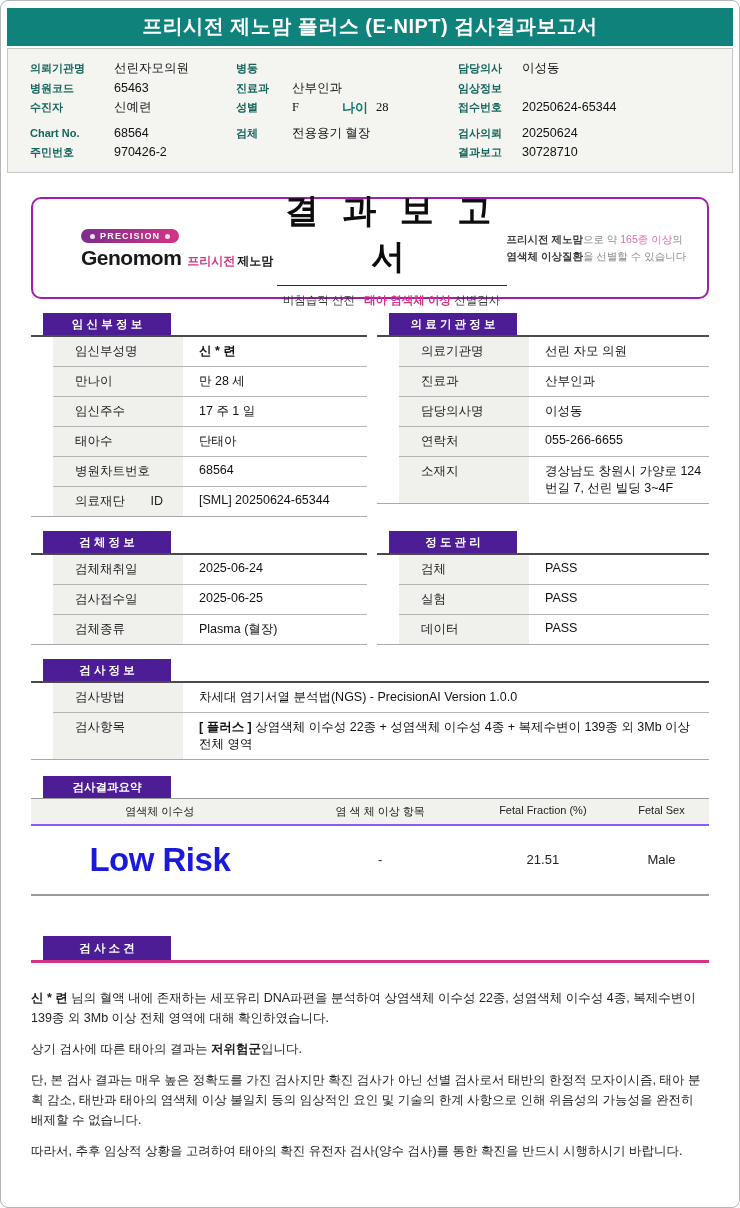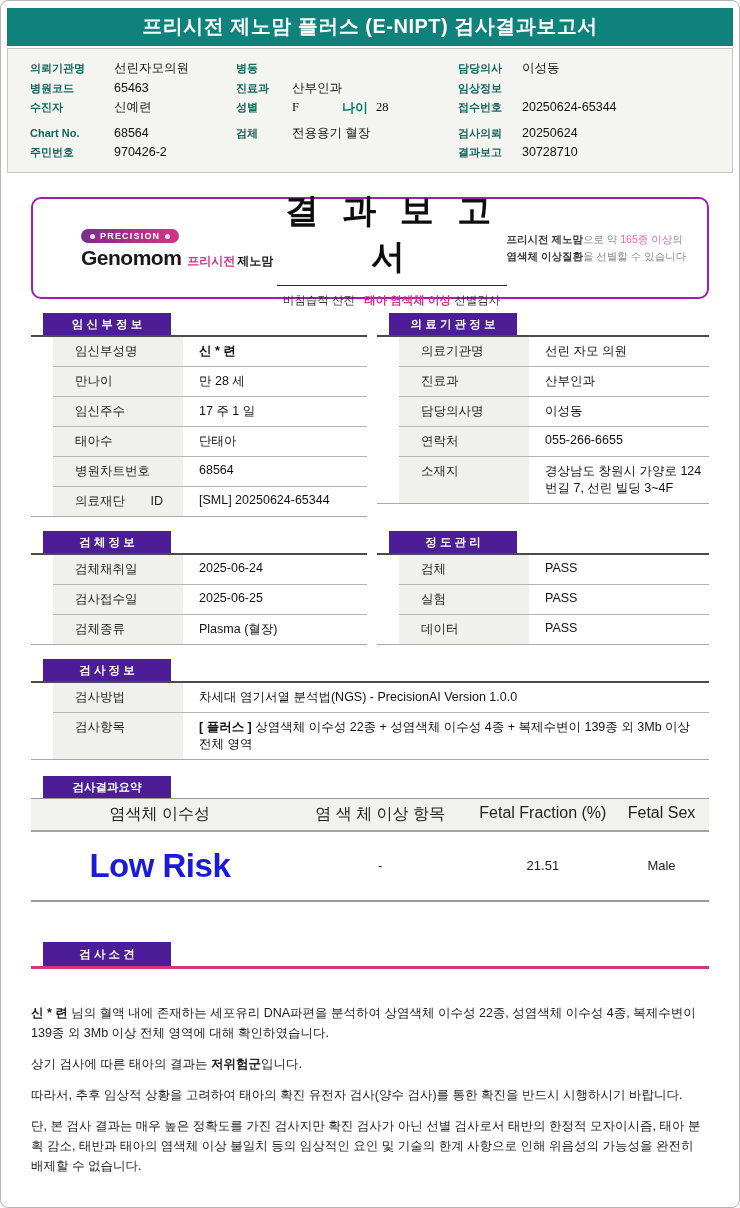--- a/index.html
+++ b/index.html
@@ -58,32 +58,32 @@
   .ilabel { width:130px; background:#f0f0ed; font-size:12.5px; color:#222; padding:6px 20px 6px 22px; text-align:justify; text-align-last:justify; flex-shrink:0; }
   .ival { flex:1; font-size:12.5px; color:#111; padding:6px 4px 6px 16px; }
   .ival.b { font-weight:bold; }
   .cols { display:flex; gap:10px; margin-top:14px; }
   .col-l { width:336px; }
   .col-r { flex:1; }
   .full { margin-top:14px; }
 
   
   .sum { margin-top:16px; }
-  .sum-head { display:flex; background:#f1f1ee; border-top:1px solid #999; border-bottom:2px solid #a3a3a3; font-size:16px; color:#222; padding:5px 0; margin-top:0; }
+  .sum-head { display:flex; background:#f1f1ee; border-top:1px solid #999; border-bottom:2px solid #8b5cf6; font-size:11px; color:#222; padding:5px 0; margin-top:0; }
   .sc1 { width:38%; text-align:center; }
   .sc2 { width:27%; text-align:center; }
   .sc3 { width:21%; text-align:center; }
   .sc4 { width:14%; text-align:center; }
   .sum-row { display:flex; align-items:center; min-height:70px; border-bottom:2px solid #9a9a9a; font-size:13px; color:#222; }
   .lowrisk { font-size:33px; font-weight:800; color:#1a1ad8; letter-spacing:-.5px; }
 
   
   .op-head { margin-top:40px; border-bottom:3px solid #d33484; }
   .op-head .itab { margin-bottom:0; padding:5px 10px 4px; }
-  .op-body { margin-top:34px; }
+  .op-body { margin-top:25px; }
   .op-body p { font-size:12.5px; line-height:1.6; color:#222; margin-bottom:11px; }
 </style>
 </head>
 <body>
 
 <div class="page">
 
   <div class="banner">
     <span>프리시전 제노맘 플러스 (E-NIPT) 검사결과보고서</span>
   </div>
@@ -303,19 +303,19 @@
         <div class="sc4">Male</div>
       </div>
     </div>
 
     <div class="op-head">
       <div class="itab">검 사 소 견</div>
     </div>
     <div class="op-body">
       <p><b>신 * 련</b><span> 님의 혈액 내에 존재하는 세포유리 DNA파편을 분석하여 상염색체 이수성 22종, 성염색체 이수성 4종, 복제수변이 139종 외 3Mb 이상 전체 영역에 대해 확인하였습니다.</span></p>
       <p><span>상기 검사에 따른 태아의 결과는 </span><b>저위험군</b><span>입니다.</span></p>
+      <p>단, 본 검사 결과는 매우 높은 정확도를 가진 검사지만 확진 검사가 아닌 선별 검사로서 태반의 한정적 모자이시즘, 태아 분획 감소, 태반과 태아의 염색체 이상 불일치 등의 임상적인 요인 및 기술의 한계 사항으로 인해 위음성의 가능성을 완전히 배제할 수 없습니다.</p>
       <p>따라서, 추후 임상적 상황을 고려하여 태아의 확진 유전자 검사(양수 검사)를 통한 확진을 반드시 시행하시기 바랍니다.</p>
-      <p>단, 본 검사 결과는 매우 높은 정확도를 가진 검사지만 확진 검사가 아닌 선별 검사로서 태반의 한정적 모자이시즘, 태아 분획 감소, 태반과 태아의 염색체 이상 불일치 등의 임상적인 요인 및 기술의 한계 사항으로 인해 위음성의 가능성을 완전히 배제할 수 없습니다.</p>
 
     </div>
 
   </div>
 </div>
 
 </body></html>

